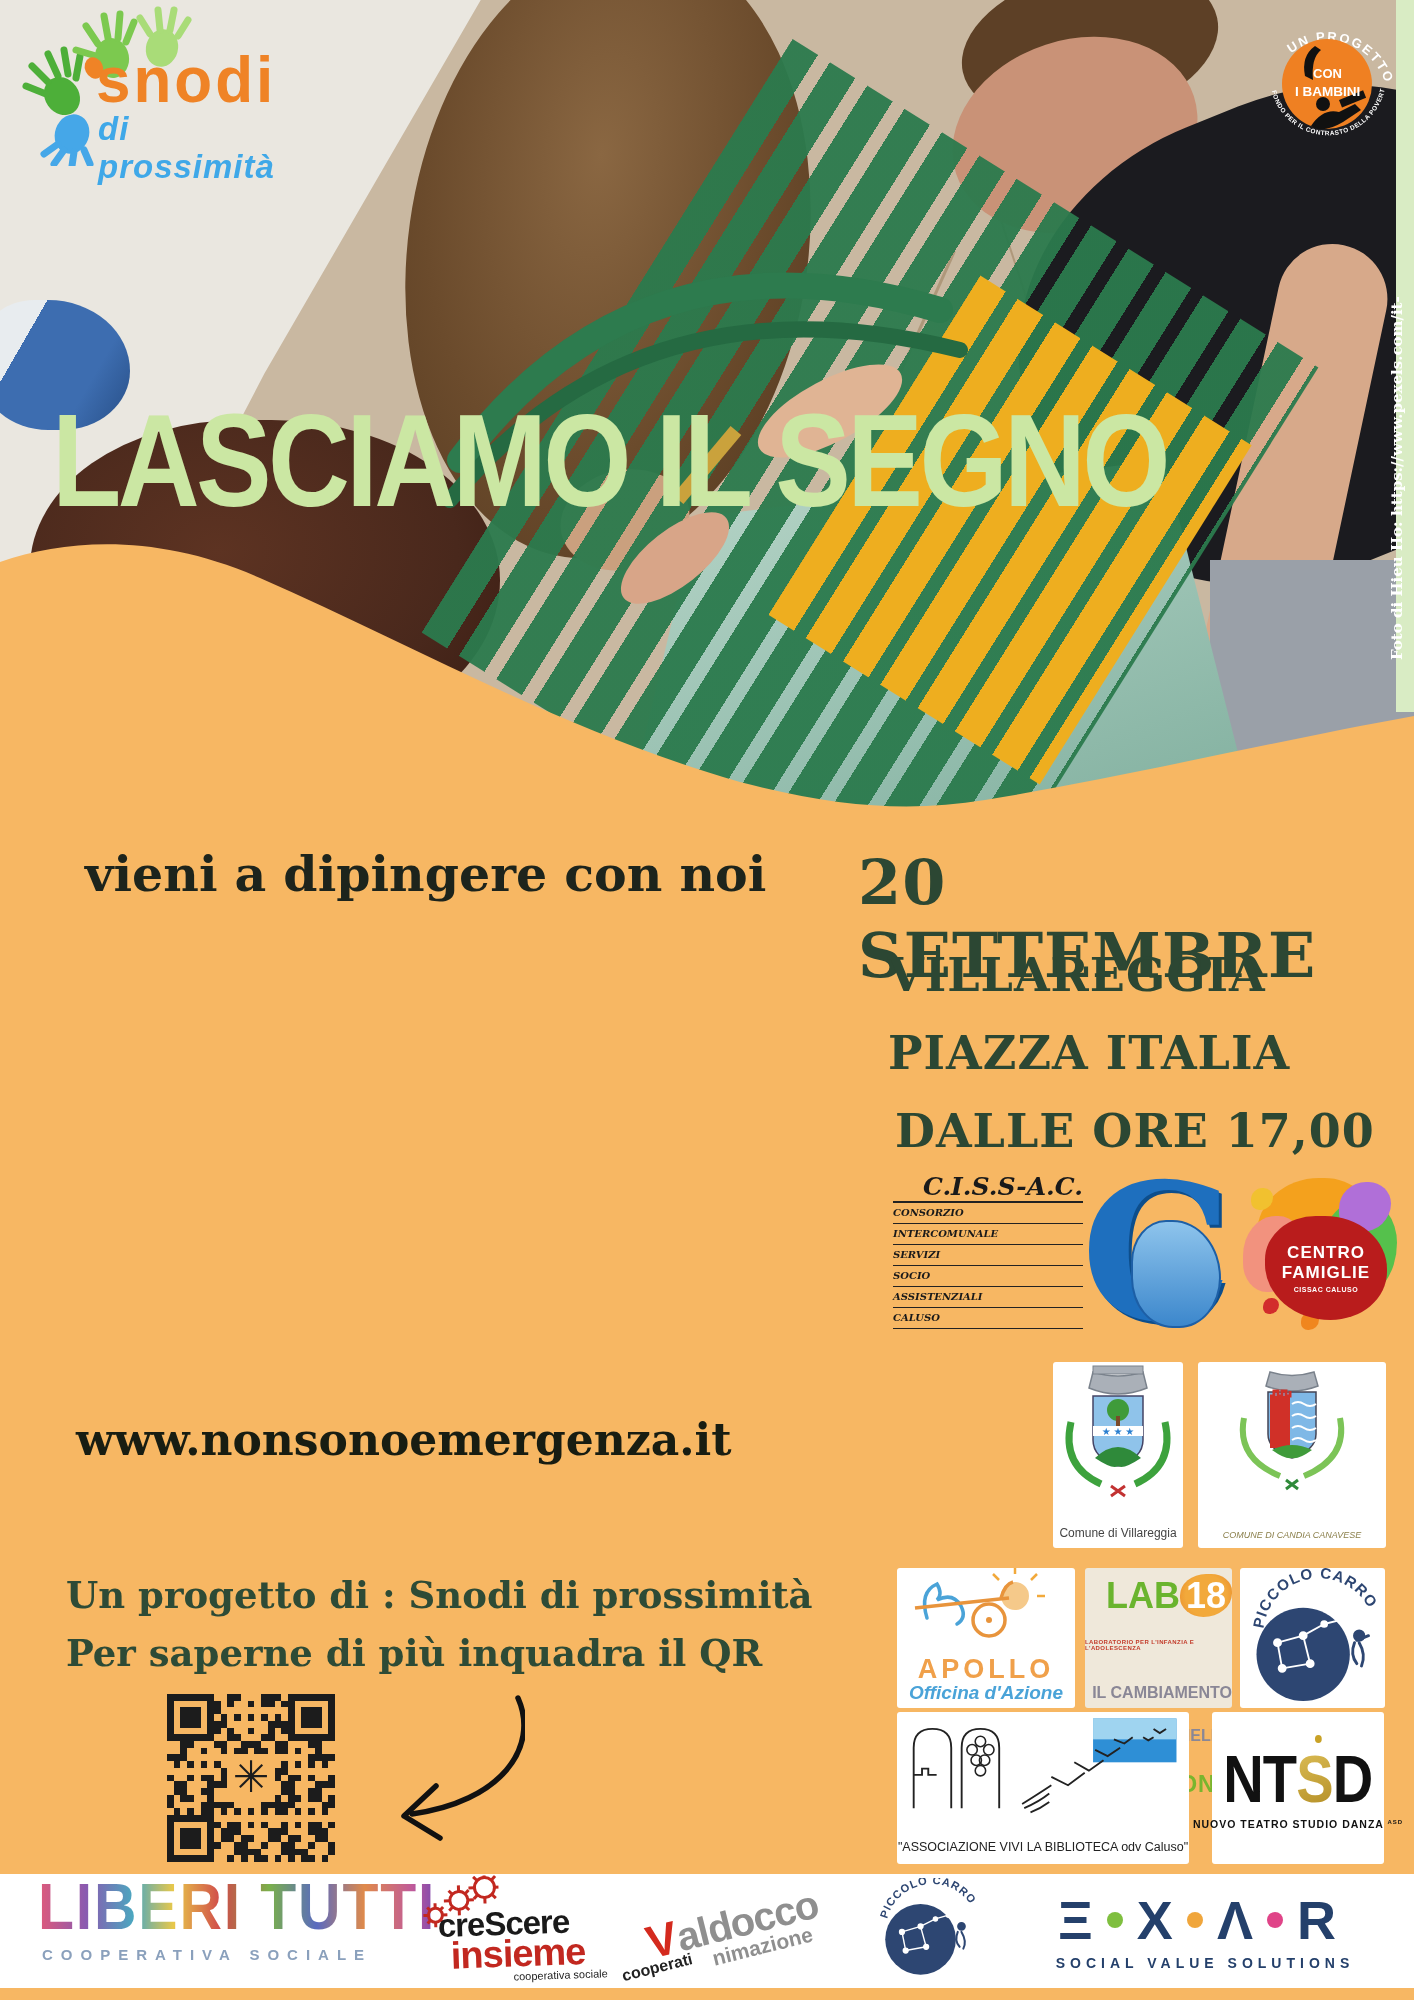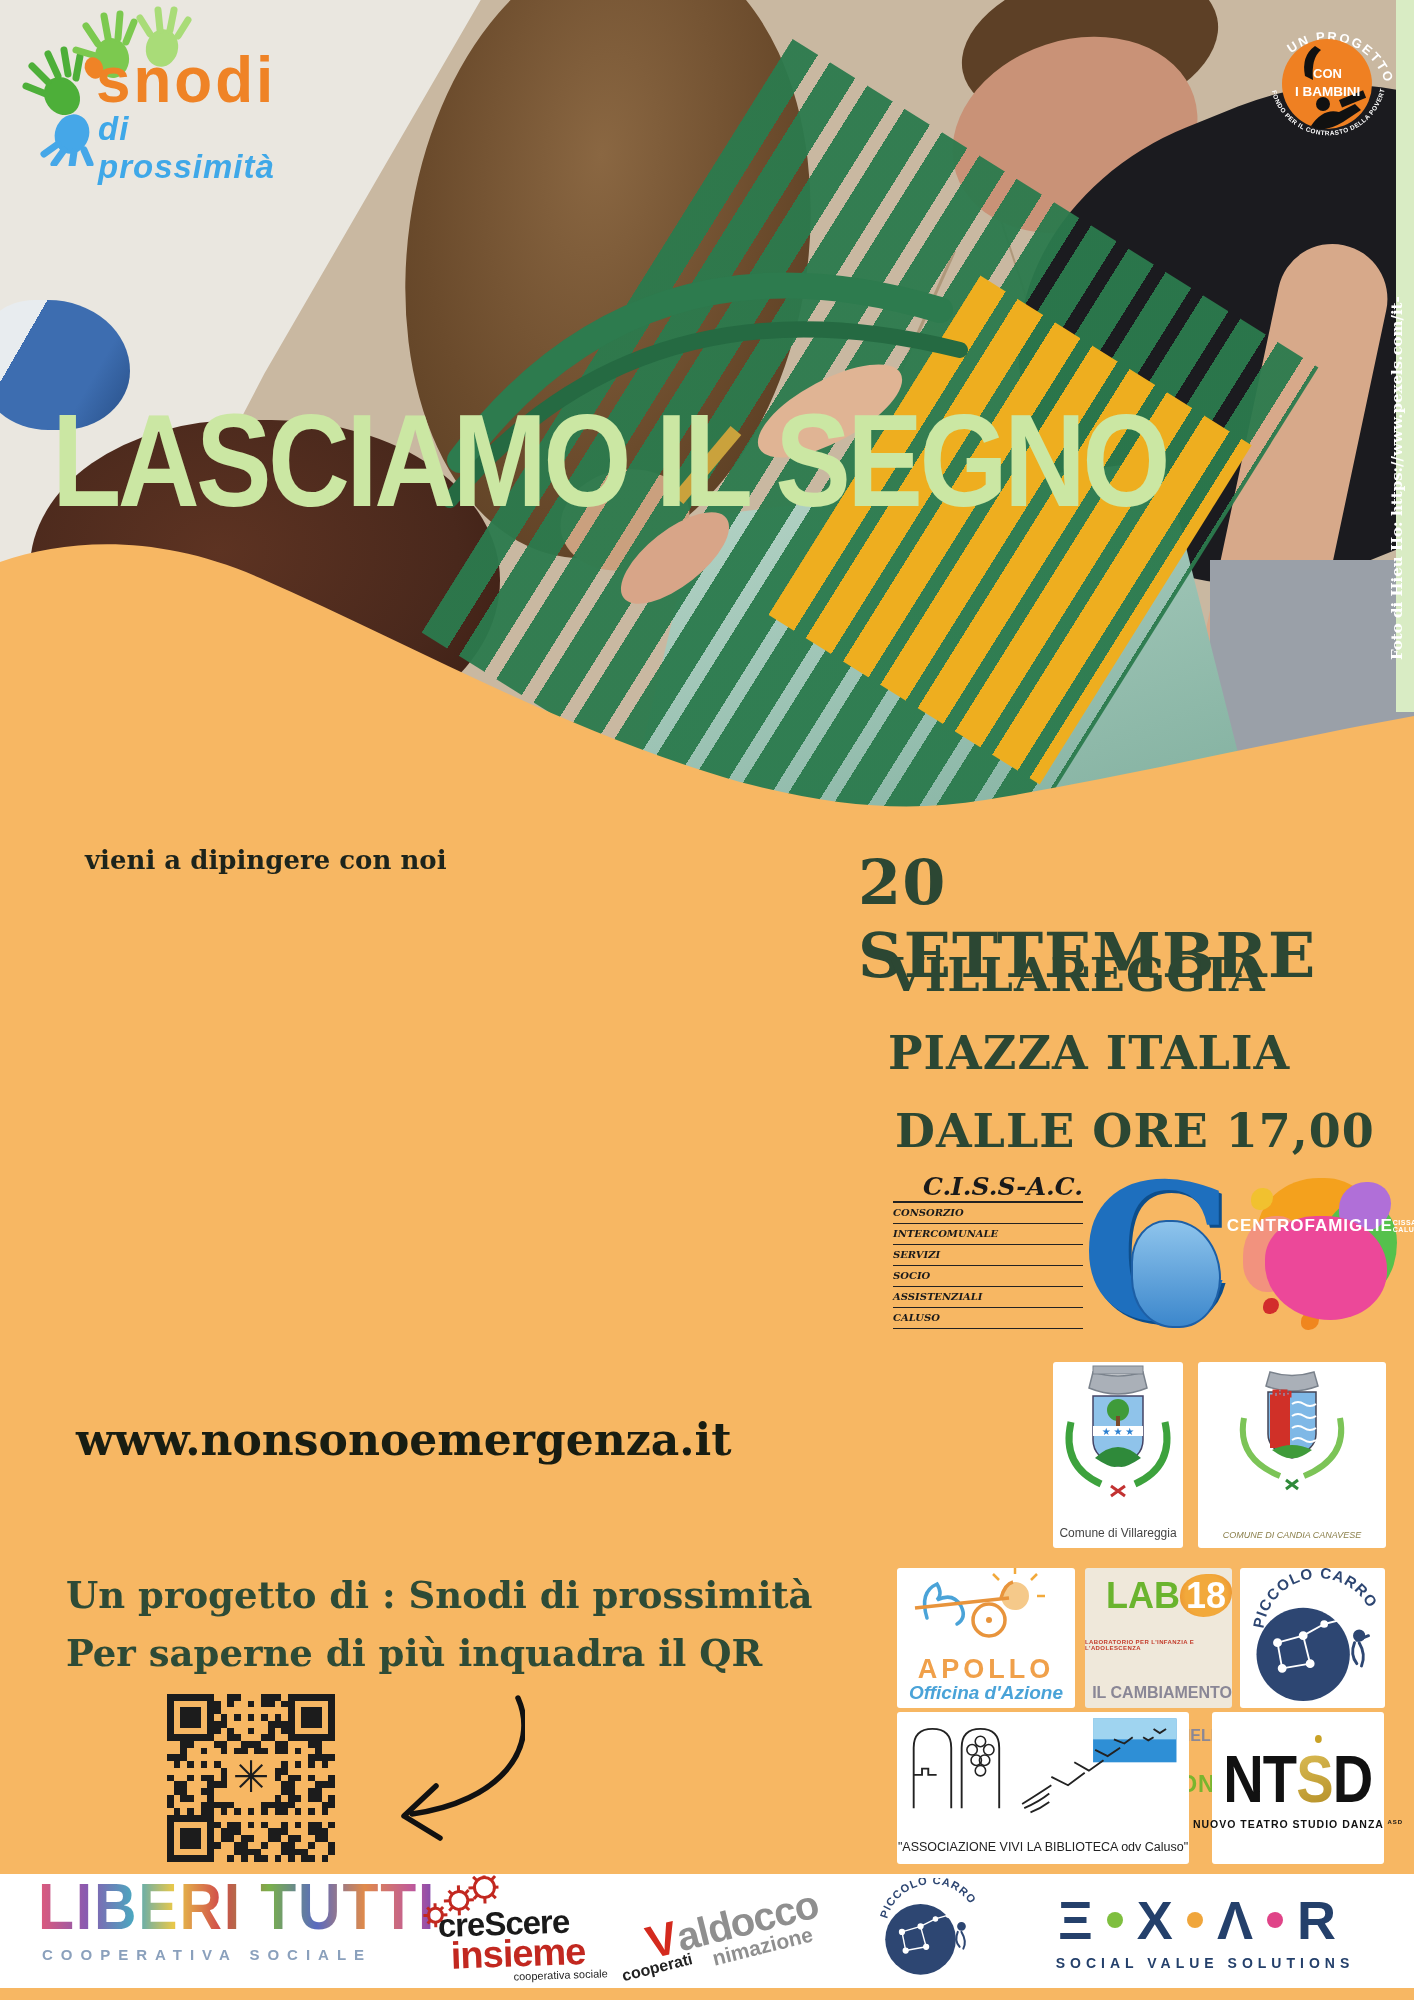--- a/index.html
+++ b/index.html
@@ -48,21 +48,21 @@
   
   .snodi{position:absolute;left:10px;top:6px;width:300px;height:160px;}
   .snodi-word{position:absolute;left:86px;top:38px;font-size:62px;font-weight:800;color:#ef8326;letter-spacing:3px;transform:scaleY(1.05);}
   .snodi-sub{position:absolute;left:88px;top:104px;font-size:33px;font-weight:600;color:#3fa8e8;letter-spacing:1px;font-style:italic;}
 
   
   .badge{position:absolute;left:1255px;top:8px;width:145px;height:145px;}
 
   
   .serif{font-family:"DejaVu Serif",serif;}
-  .tagline{position:absolute;left:85px;top:845px;font-size:26px;font-weight:bold;color:#1d241c;}
+  .tagline{position:absolute;left:85px;top:845px;font-size:49px;font-weight:bold;color:#1d241c;}
   .headline{position:absolute;left:82px;top:1000px;font-size:46px;font-weight:bold;color:#2c4733;line-height:68px;letter-spacing:.5px;}
   .website{position:absolute;left:76px;top:1414px;font-size:44px;font-weight:bold;color:#181d12;}
   .project{position:absolute;left:66px;top:1566px;font-size:37px;font-weight:bold;color:#2e4b36;line-height:58px;}
   .ev-date{position:absolute;left:858px;top:846px;font-size:62px;font-weight:bold;color:#2c4733;letter-spacing:1px;}
   .ev-line{position:absolute;font-size:46px;font-weight:bold;color:#2c4733;letter-spacing:1px;}
 
   
   .qr{position:absolute;left:167px;top:1694px;width:168px;height:168px;}
   .arrow{position:absolute;left:390px;top:1690px;width:135px;height:152px;}
 
@@ -74,22 +74,22 @@
       border-bottom:2px solid #222;text-align:right;width:190px;}
   .cissac-li{font-family:"DejaVu Serif",serif;font-style:italic;font-weight:bold;font-size:10px;color:#1a1a1a;
       border-bottom:1.5px solid #222;width:190px;line-height:20px;}
   .cissac-C{position:absolute;left:188px;top:-14px;font-family:"DejaVu Serif",serif;font-weight:bold;font-size:190px;
       color:#1e6fbe;line-height:1;text-shadow:3px 3px 0 #0d4e8c;}
   .cissac-map{position:absolute;left:238px;top:48px;width:86px;height:104px;border-radius:42% 58% 50% 50%;
       background:linear-gradient(180deg,#8ec4ec,#3c87cc);border:2px solid #1d5fa6;}
   
   .cf{position:absolute;left:1243px;top:1178px;width:155px;height:155px;}
   .cf-blob{position:absolute;border-radius:55% 45% 60% 40%;}
-  .cf-red{position:absolute;left:22px;top:38px;width:122px;height:104px;border-radius:45% 55% 50% 58%;background:#ec4899;
-      display:flex;flex-direction:row;align-items:flex-start;justify-content:center;color:#fff;}
+  .cf-red{position:absolute;left:22px;top:38px;width:122px;height:104px;border-radius:45% 55% 50% 58%;background:#b91c1c;
+      display:flex;flex-direction:column;align-items:center;justify-content:center;color:#fff;}
   .cf-l1{font-size:17px;font-weight:800;letter-spacing:1px;}
   .cf-sub{font-size:7px;font-weight:700;letter-spacing:.5px;margin-top:3px;}
   
   .coa-cap{position:absolute;width:100%;text-align:center;color:#444;}
   
   .apollo-name{position:absolute;left:0;top:86px;width:100%;text-align:center;font-size:27px;font-weight:800;color:#f0a04a;letter-spacing:4px;}
   .apollo-sub{position:absolute;left:0;top:114px;width:100%;text-align:center;font-size:19px;font-weight:700;color:#4aa3d8;font-style:italic;}
   
   .lab18{background:#efe8da;display:flex;flex-direction:column;align-items:flex-end;gap:24px;}
   .lab-row{margin-top:10px;font-size:36px;font-weight:800;line-height:1;}

